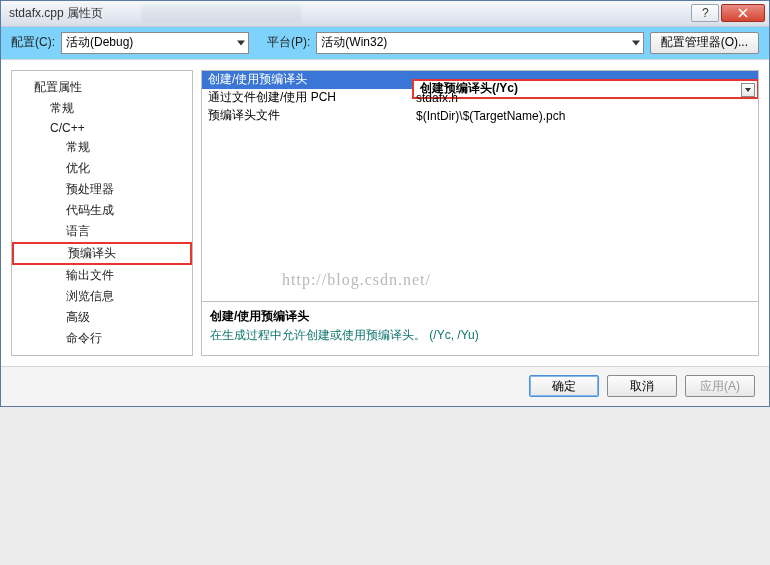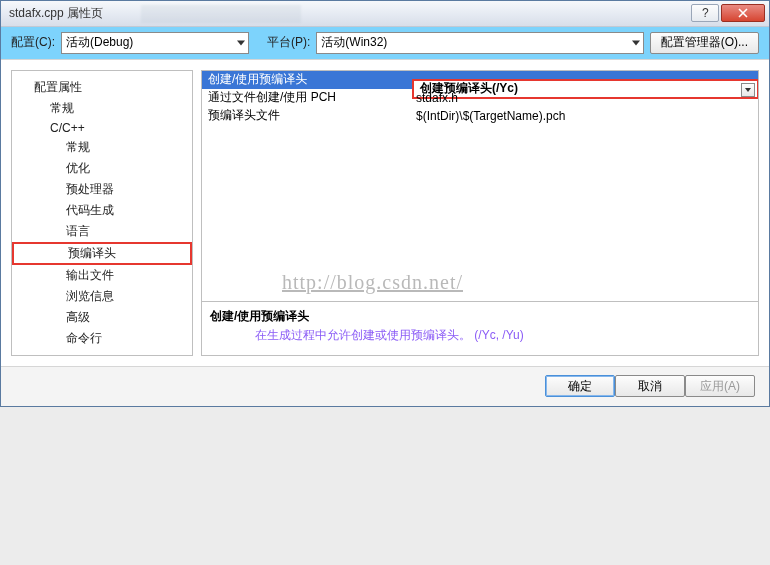--- a/index.html
+++ b/index.html
@@ -26,25 +26,25 @@
 .red-box { border: 2px solid #e6372f; padding: 1px 0; }
 .right { flex: 1; display: flex; flex-direction: column; border: 1px solid #bfbfbf; background: #fff; }
 .grid { flex: 1; overflow: hidden; position: relative; }
 .grid-row { display: flex; height: 18px; align-items: center; }
 .grid-row.sel { background: #3a76d6; color: #fff; }
 .col-name { width: 210px; padding-left: 6px; }
 .col-val { flex: 1; padding-left: 4px; position: relative; }
 .dropdown-highlight { position: absolute; border: 2px solid #e6372f; background: #fff; color: #000; font-weight: bold; display: flex; align-items: center; padding: 0 6px; }
 .dropdown-highlight .dd-arrow { position: absolute; right: 2px; top: 2px; width: 14px; height: 14px; border: 1px solid #8a8a8a; background: linear-gradient(#fdfdfd,#e8e8e8); display: flex; align-items: center; justify-content: center; }
 .dd-arrow::after { content: ""; border-left: 3px solid transparent; border-right: 3px solid transparent; border-top: 4px solid #333; }
-.watermark { position: absolute; left: 80px; top: 200px; color: #b9b9b9; font-size: 20px; font-family: "Times New Roman", serif; letter-spacing: 1px; pointer-events:none;text-decoration:underline; }
+.watermark { position: absolute; left: 80px; top: 200px; color: #b9b9b9; font-size: 16px; font-family: "Times New Roman", serif; letter-spacing: 1px; pointer-events:none; }
 .desc { border-top: 1px solid #bfbfbf; padding: 6px 8px; height: 54px; }
 .desc-title { font-weight: bold; margin-bottom: 2px; }
-.desc-body { color: #8b5cf6; margin-left: 45px; }
-.footer { height: 44px; display: flex; align-items: center; justify-content: flex-end; gap: 0; padding: 0 14px; border-top: 1px solid #d6d6d6; background: #f4f4f4; }
+.desc-body { color: #0f766e; }
+.footer { height: 44px; display: flex; align-items: center; justify-content: flex-end; gap: 8px; padding: 0 14px; border-top: 1px solid #d6d6d6; background: #f4f4f4; }
 .footer .btn { min-width: 70px; justify-content: center; }
 .footer .btn.default { border-color: #4a90d9; box-shadow: 0 0 0 1px #86b7ec inset; }
 .footer .btn.disabled { color: #9a9a9a; }
 </style>
 </head>
 <body>
 
 <div class="window">
   <div class="titlebar">
     <span class="title-text">stdafx.cpp 属性页</span>

